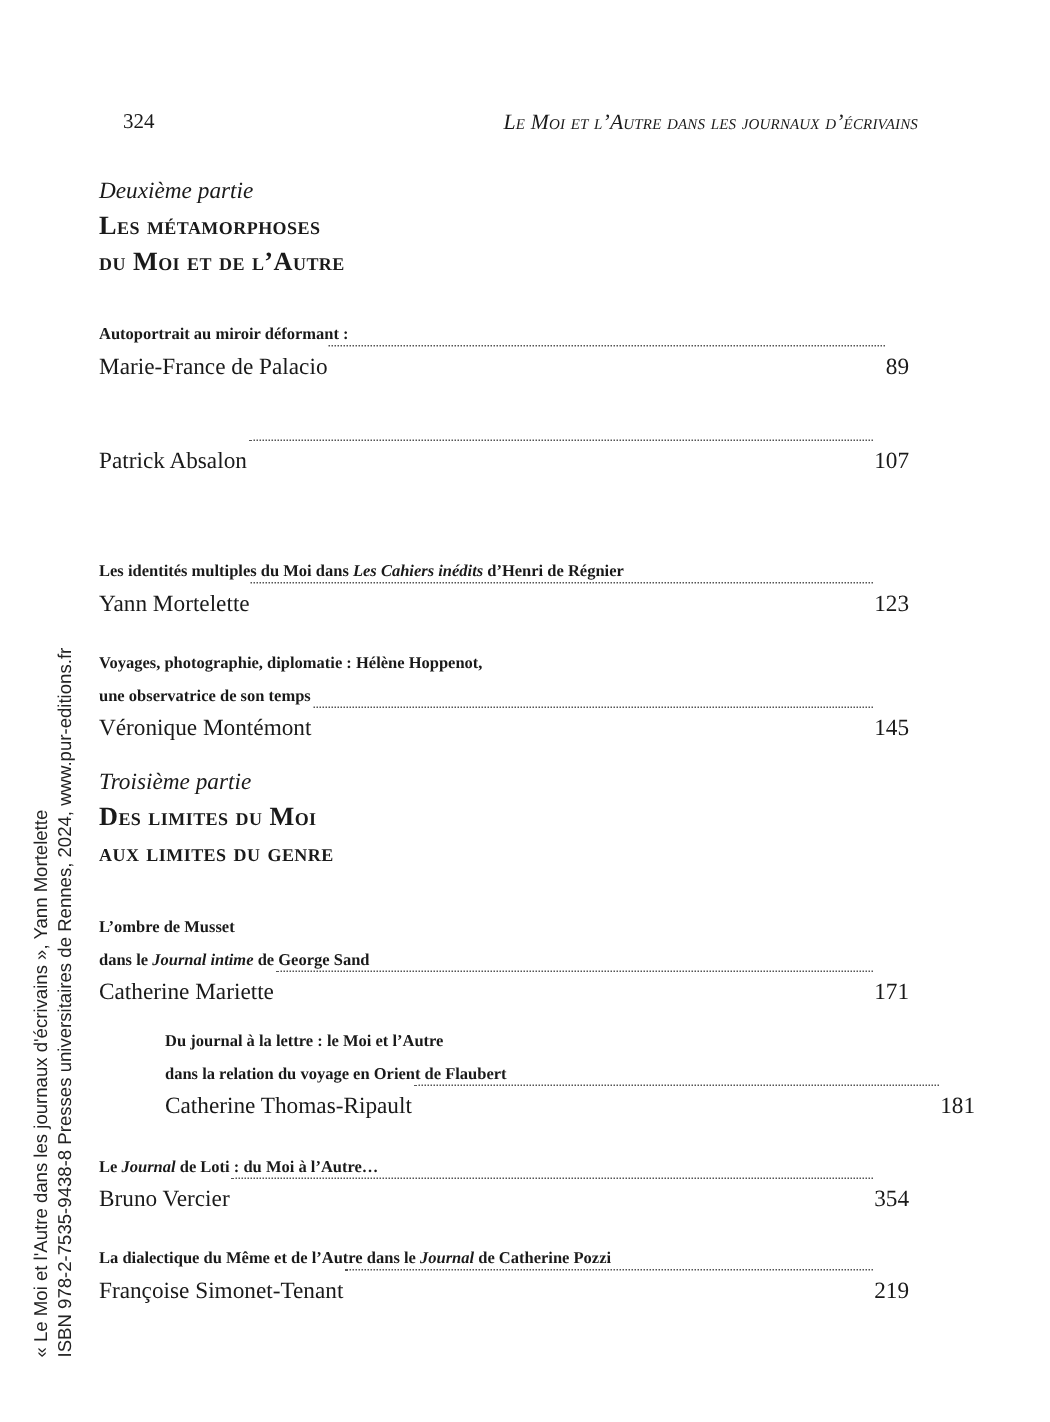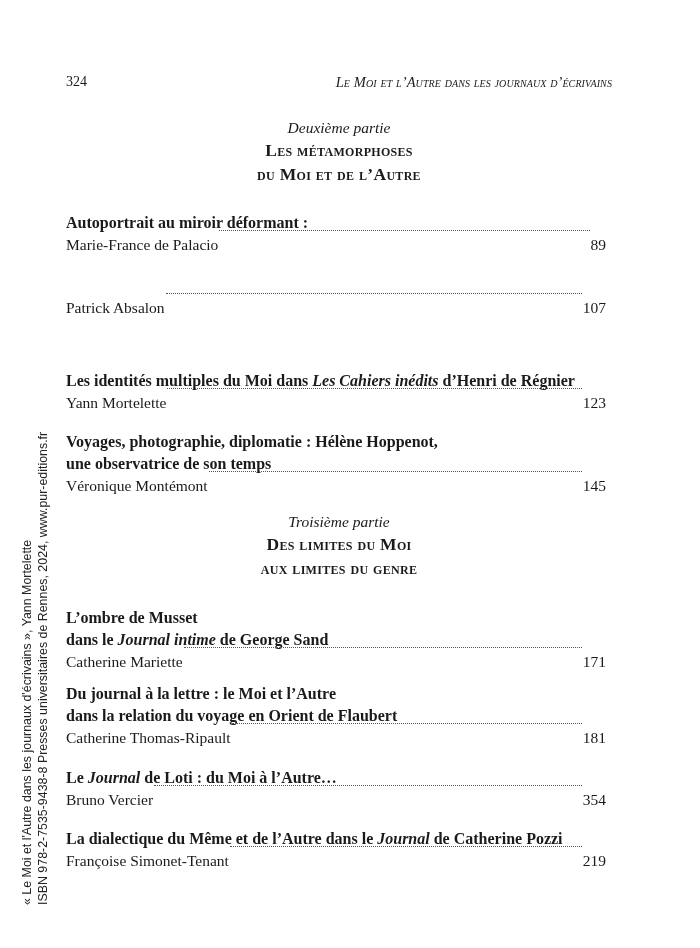--- a/index.html
+++ b/index.html
@@ -18,39 +18,38 @@
     .page-header {
       position: absolute;
       top: 74px;
       left: 66px;
       width: 546px;
       height: 20px;
       font-size: 14px;
     }
     .page-number {
       position: absolute;
-      left: 0;
+      left: 16px;
       top: 0;
       text-align: right;
     }
     .running-title {
       position: absolute;
       right: 0;
       top: 0;
       font-style: italic;
       font-variant: small-caps;
       font-size: 14.5px;
       letter-spacing: 0.1px;
     }
 
     .part-heading {
       position: absolute;
       left: 66px;
       width: 546px;
-      text-align: center;
     }
     .part-label {
       font-style: italic;
       font-size: 15.5px;
       line-height: 20px;
     }
     .part-title {
       font-weight: bold;
       font-variant: small-caps;
       font-size: 17.5px;
@@ -60,21 +59,21 @@
     .part-2 { top: 118px; }
     .part-3 { top: 512px; }
 
     .entry {
       position: absolute;
       left: 66px;
       width: 540px;
     }
     .entry-title {
       font-weight: bold;
-      font-size: 16px;
+      font-size: 11px;
       line-height: 22px;
       margin: 0;
       font-family: Liberation Serif, serif;
     }
     .entry-title .it {
       font-style: italic;
     }
     .entry-author-line {
       display: flex;
       align-items: flex-start;
@@ -96,21 +95,21 @@
     .page-ref {
       flex: 0 0 auto;
       white-space: nowrap;
     }
 
     .e1 { top: 212px; }
     .e2 { top: 297px; }
     .e3 { top: 370px; }
     .e4 { top: 431px; }
     .e5 { top: 607px; }
-    .e6 { top: 683px; }
+    .e6 { top: 683px; margin-left: 44px; }
     .e7 { top: 767px; }
     .e8 { top: 828px; }
 
     .side-credit {
       position: absolute;
       left: 19px;
       top: 905px;
       width: 480px;
       transform-origin: 0 0;
       transform: rotate(-90deg);

